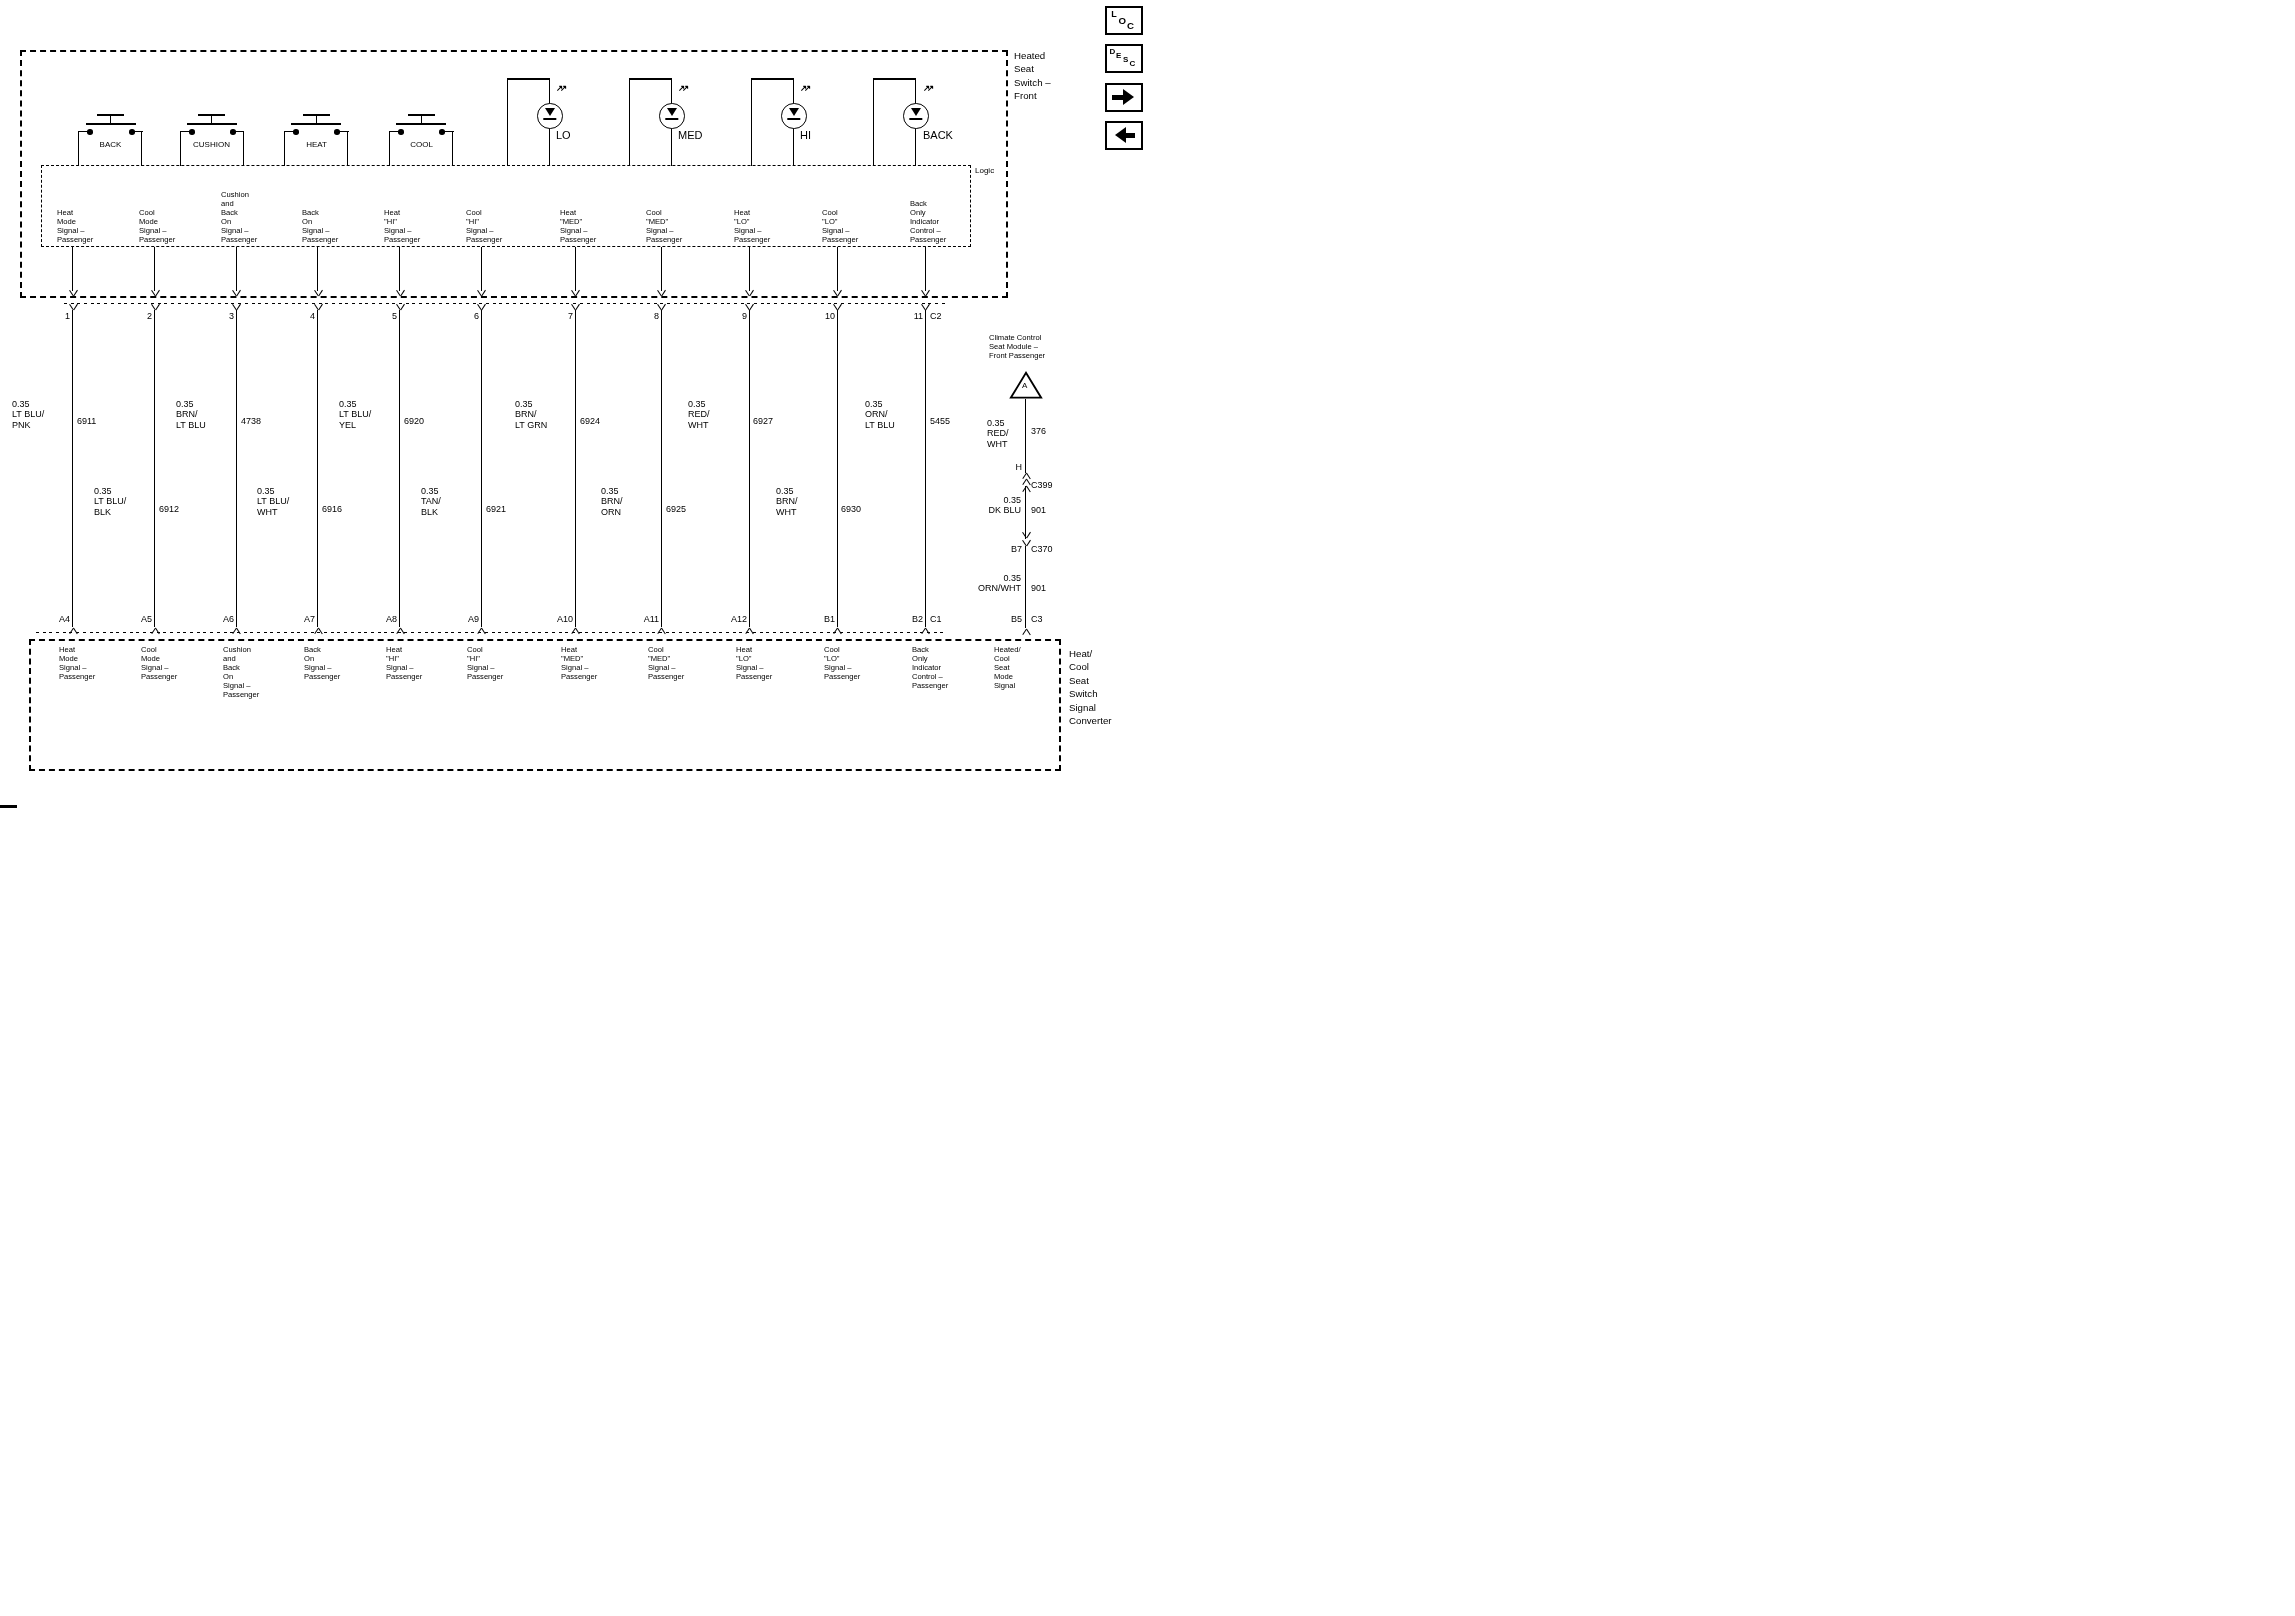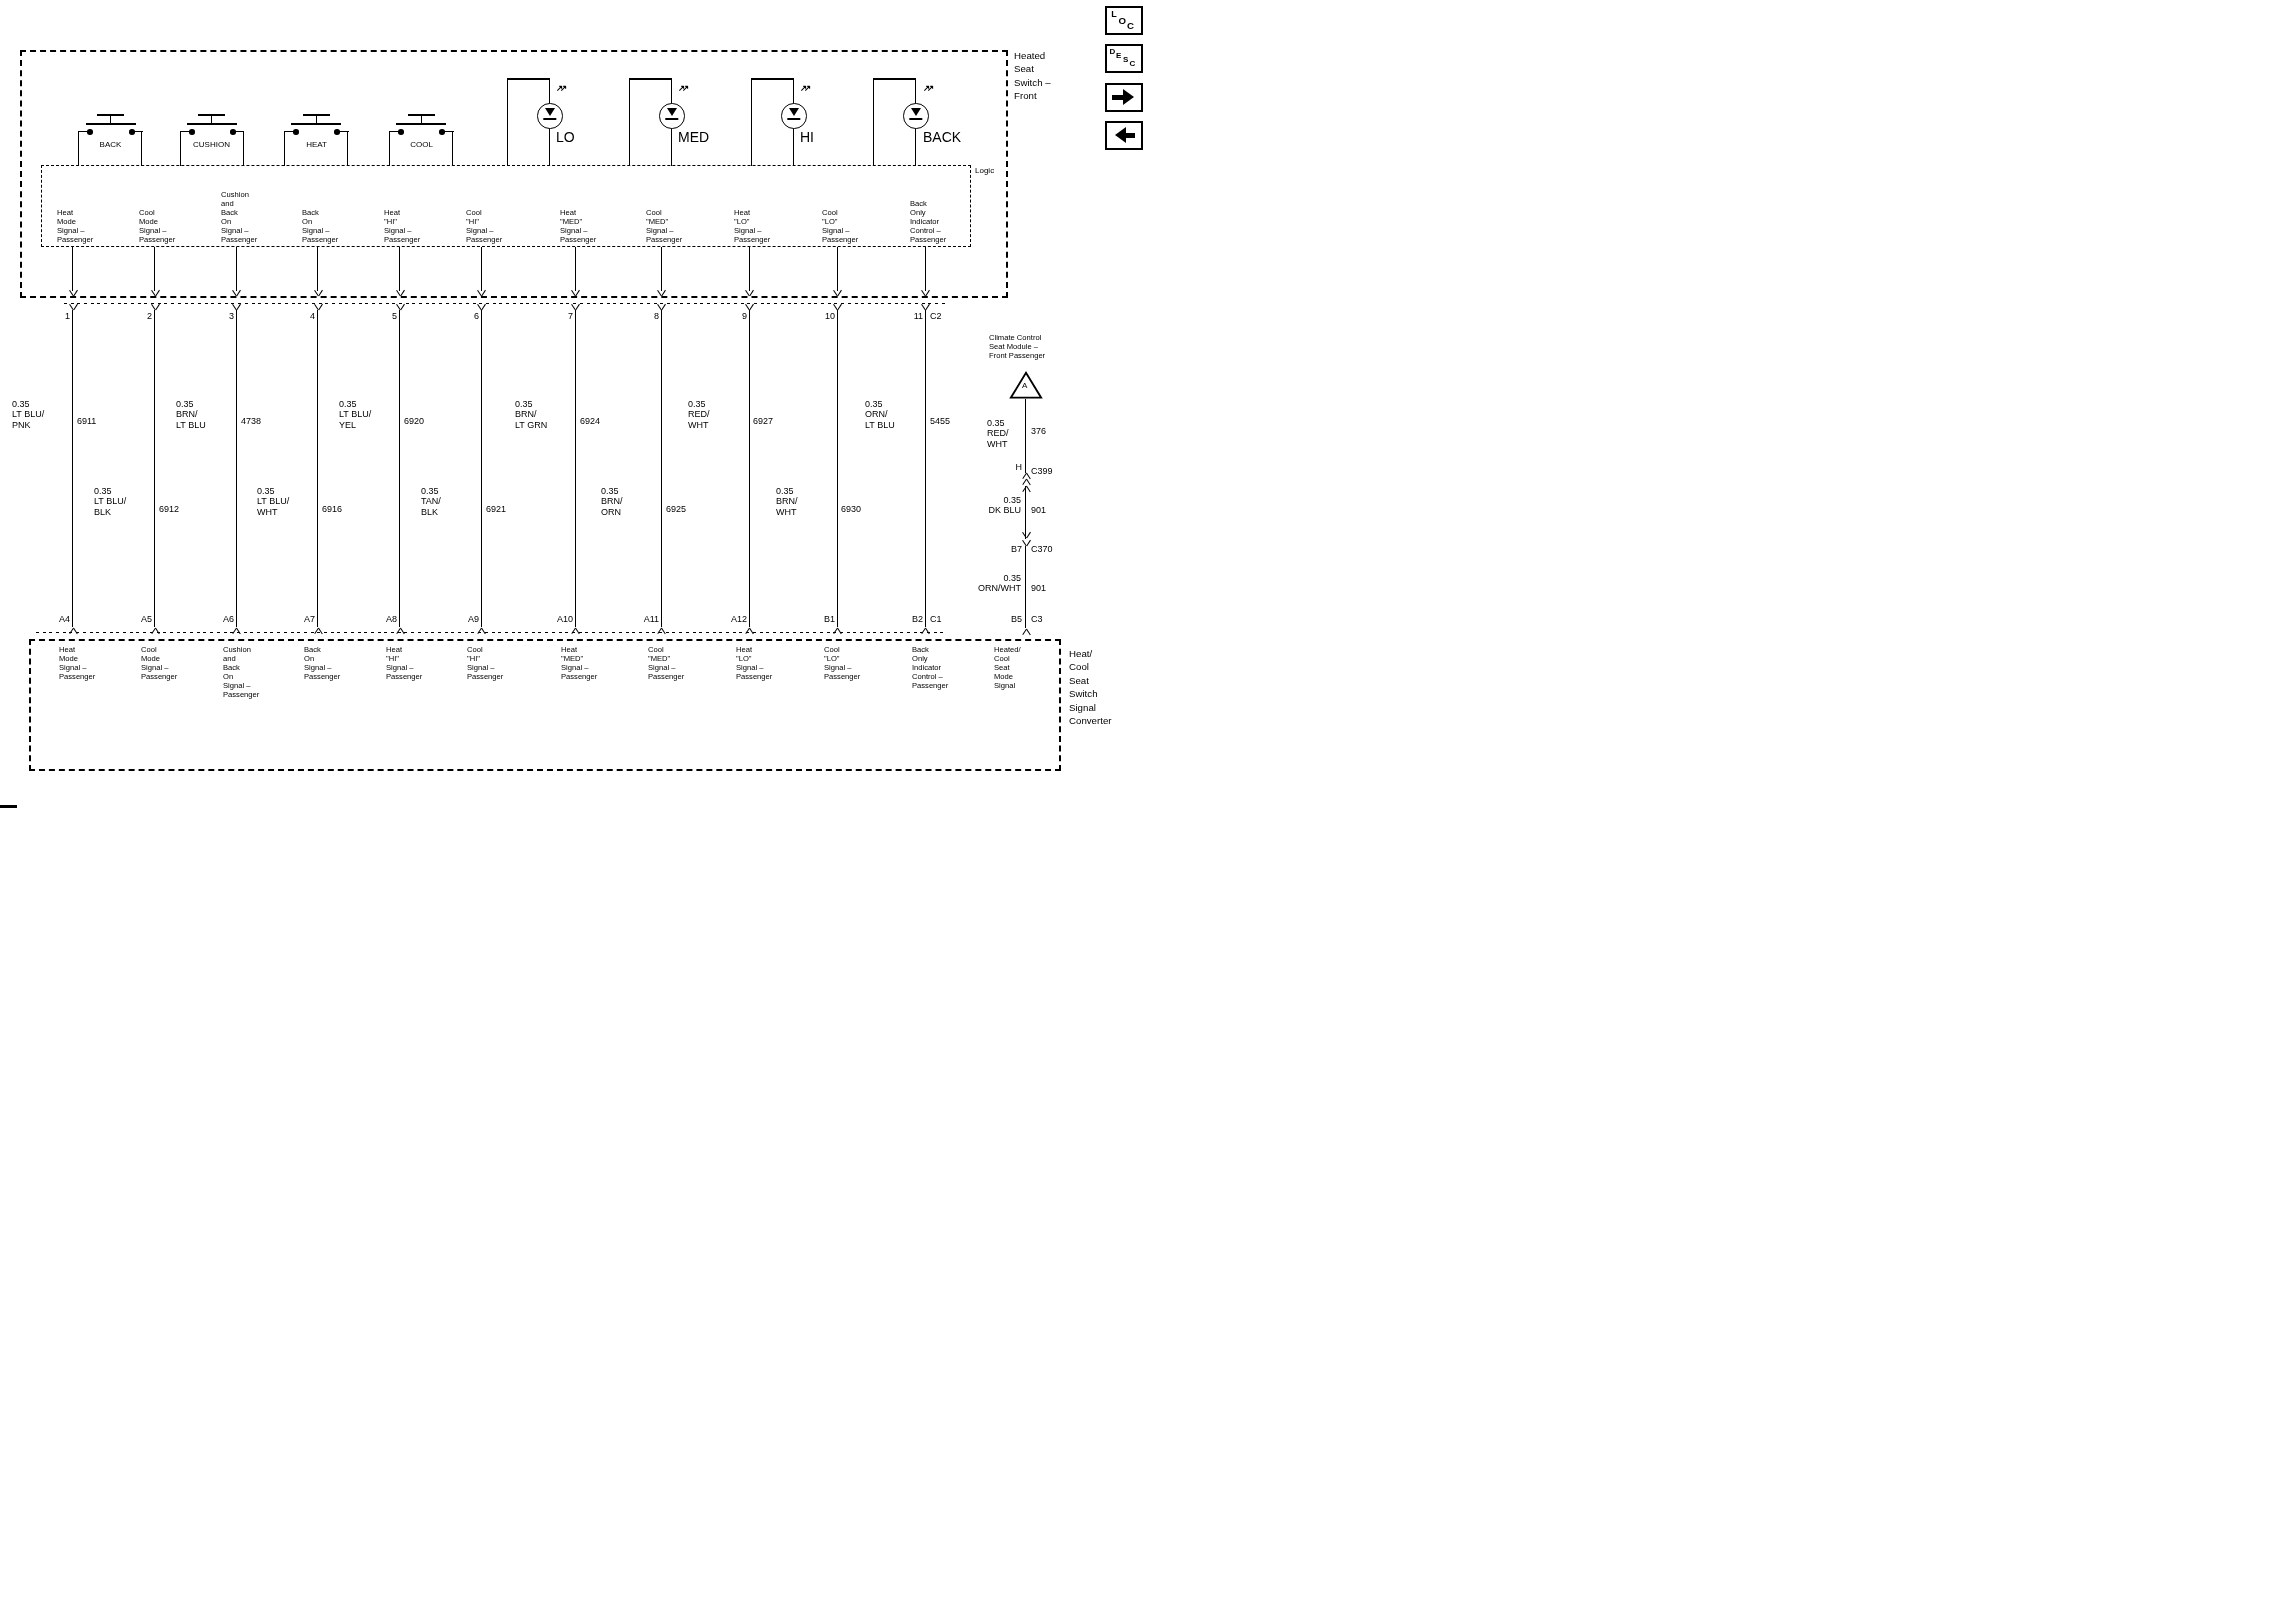--- a/index.html
+++ b/index.html
@@ -12,21 +12,21 @@
   .dashbox  { position: absolute; border: 2.4px dashed #000; }
   .dashbox2 { position: absolute; border: 1.8px dashed #000; }
   .dotline  { position: absolute; height: 1.2px;
               background: repeating-linear-gradient(90deg,#000 0 3px,transparent 3px 6.7px); }
   .lbl    { position: absolute; white-space: pre-line; font-size: 7.6px; line-height: 9px; }
   .wirelbl{ position: absolute; white-space: pre-line; font-size: 9px;  line-height: 10.3px; width: 58px; }
   .pin    { position: absolute; font-size: 9px; width: 27px; }
   .pr     { text-align: right; }
   .big    { position: absolute; white-space: pre-line; font-size: 9.7px; line-height: 13.4px; }
   .swlbl  { position: absolute; font-size: 8px; width: 67px; text-align: center; }
-  .ledlbl { position: absolute; font-size: 14px; }
+  .ledlbl { position: absolute; font-size: 11px; }
   .dot  { position: absolute; width: 5.5px; height: 5.5px; background: #000; border-radius: 50%; }
   .vee, .lam { position: absolute; width: 8.5px; height: 6.7px; }
   .vee::before,.vee::after,.lam::before,.lam::after {
       content:""; position:absolute; left:3.6px; width:1.2px; height:7.3px; background:#000; }
   .vee::before,.vee::after { bottom:0; transform-origin:50% 100%; }
   .lam::before,.lam::after { top:0;    transform-origin:50% 0%; }
   .vee::before,.lam::before { transform: rotate(33deg); }
   .vee::after, .lam::after  { transform: rotate(-33deg); }
   .ledc { position:absolute; width:25.5px; height:25.5px; border:1.8px solid #000; border-radius:50%; background:#fff; }
   .ledt { position:absolute; left:50%; transform:translateX(-50%); top:4.2px; width:0; height:0;
@@ -315,21 +315,21 @@
   <svg class="abs" style="left:1009px;top:371px" width="34" height="28.5" viewBox="0 0 56 47">
     <polygon points="28,3 53,44 3,44" fill="#fff" stroke="#000" stroke-width="3"></polygon>
   </svg>
   <div class="abs" style="left:1022px;top:381px;font-size:8px">A</div>
   <div class="vline" style="left:1025px;top:399px;height:74px"></div>
   <div class="wirelbl" style="left:987px;top:418px">0.35
 RED/
 WHT</div>
   <div class="wirelbl" style="left:1031px;top:426px">376</div>
   <div class="pin pr" style="left:995px;top:462px">H</div>
-  <div class="pin" style="left:1031px;top:466px;width:34px">C399</div>
+  <div class="pin" style="left:1031px;top:480px;width:34px">C399</div>
   <div class="lam" style="left:1022px;top:473px"></div>
   <div class="lam" style="left:1022px;top:479px"></div>
   <div class="vline" style="left:1025px;top:486px;height:53px"></div>
   <div class="lam" style="left:1022px;top:486px"></div>
   <div class="vee" style="left:1022px;top:532px"></div>
   <div class="wirelbl" style="left:947px;top:495px;width:74px;text-align:right">0.35
 DK BLU</div>
   <div class="wirelbl" style="left:1031px;top:505px">901</div>
   <div class="vee" style="left:1022px;top:540px"></div>
   <div class="pin pr" style="left:995px;top:544px">B7</div>

